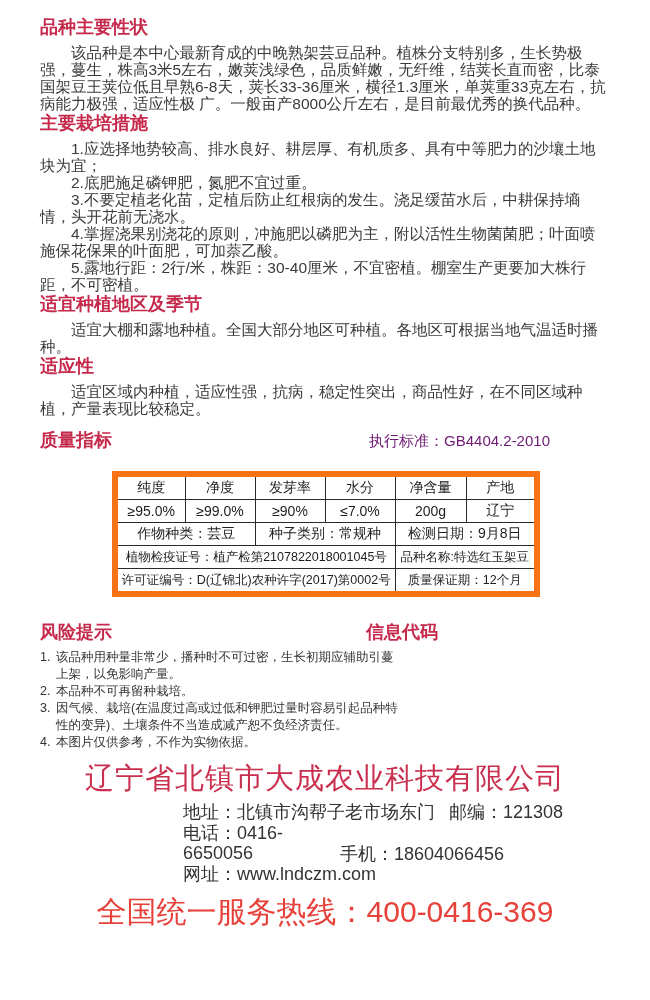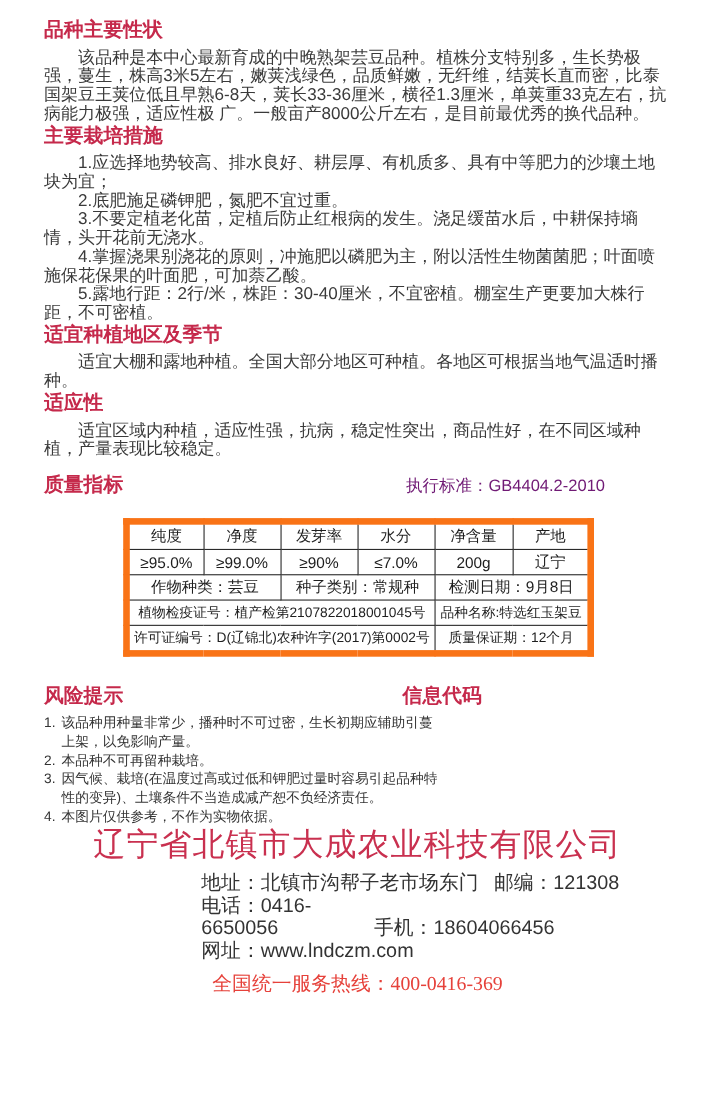--- a/index.html
+++ b/index.html
@@ -22,29 +22,29 @@
   table.quality tr.small td{font-size:12.5px;}
 
   .risk-row{display:flex;margin-top:24px;}
   .risk-row h2{margin:0;}
   .info-code-h{margin-left:254px !important;}
   .risk-list{width:358px;font-size:12.5px;line-height:17px;color:#333;margin-top:6px;}
   .risk-item{display:flex;}
   .risk-item .num{flex:none;width:16px;}
   .risk-item .txt{flex:1;}
 
-  .company{margin-top:0;text-align:center;font-family:"Liberation Serif",serif;
+  .company{margin-top:10px;text-align:center;font-family:"Liberation Serif",serif;
     font-size:29px;line-height:34px;color:#c9304f;font-weight:400;letter-spacing:1px;white-space:nowrap;}
 
   .contact{margin:7px 0 0 143px;font-size:18px;line-height:20.5px;color:#333;}
   .contact .seg-gap{margin-left:14px;}
   .contact .w{display:inline-block;width:157px;}
 
-  .hotline{margin-top:8px;text-align:center;font-family:Liberation Serif, serif;
-    font-size:18px;color:#e6413a;white-space:nowrap;}
+  .hotline{margin-top:8px;text-align:center;font-family:Liberation Sans, sans-serif;
+    font-size:30px;color:#e6413a;white-space:nowrap;}
 </style>
 </head>
 <body>
 
 <div class="page">
 
   <h2 class="sec">品种主要性状</h2>
   <p class="body-text indent">该品种是本中心最新育成的中晚熟架芸豆品种。植株分支特别多，生长势极强，蔓生，株高3米5左右，嫩荚浅绿色，品质鲜嫩，无纤维，结荚长直而密，比泰国架豆王荚位低且早熟6-8天，荚长33-36厘米，横径1.3厘米，单荚重33克左右，抗病能力极强，适应性极 广。一般亩产8000公斤左右，是目前最优秀的换代品种。</p>
 
   <h2 class="sec mt">主要栽培措施</h2>

